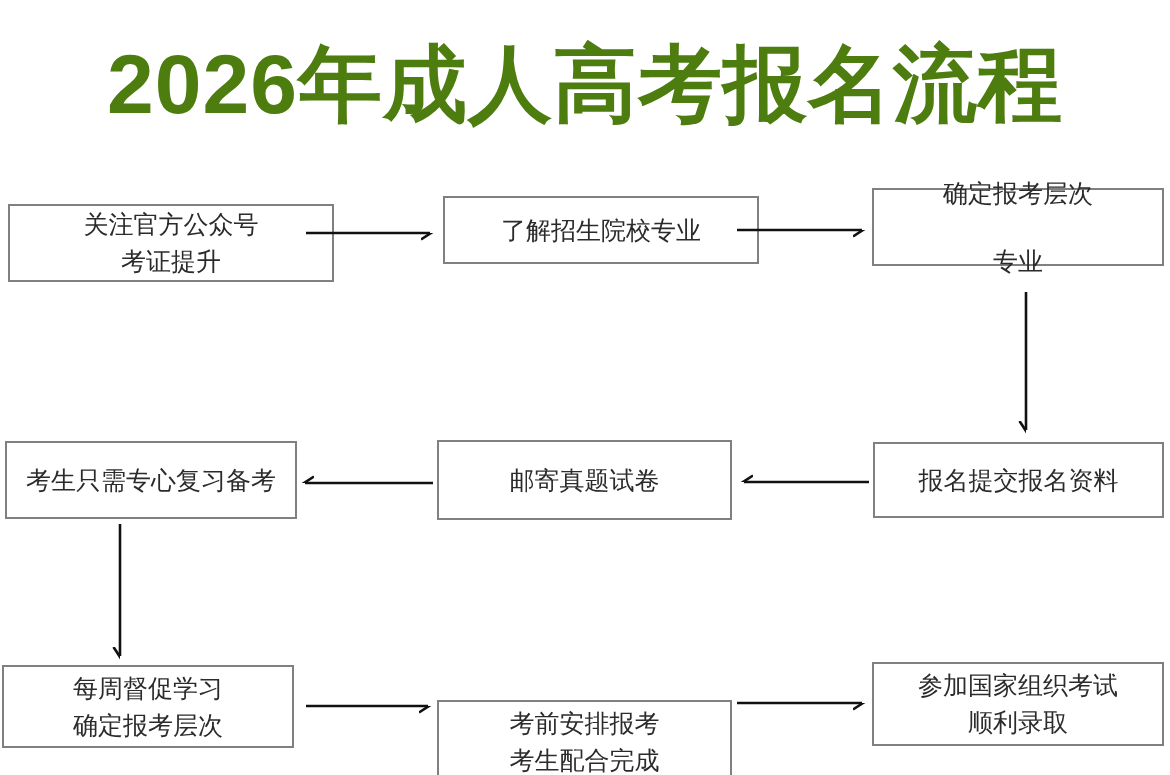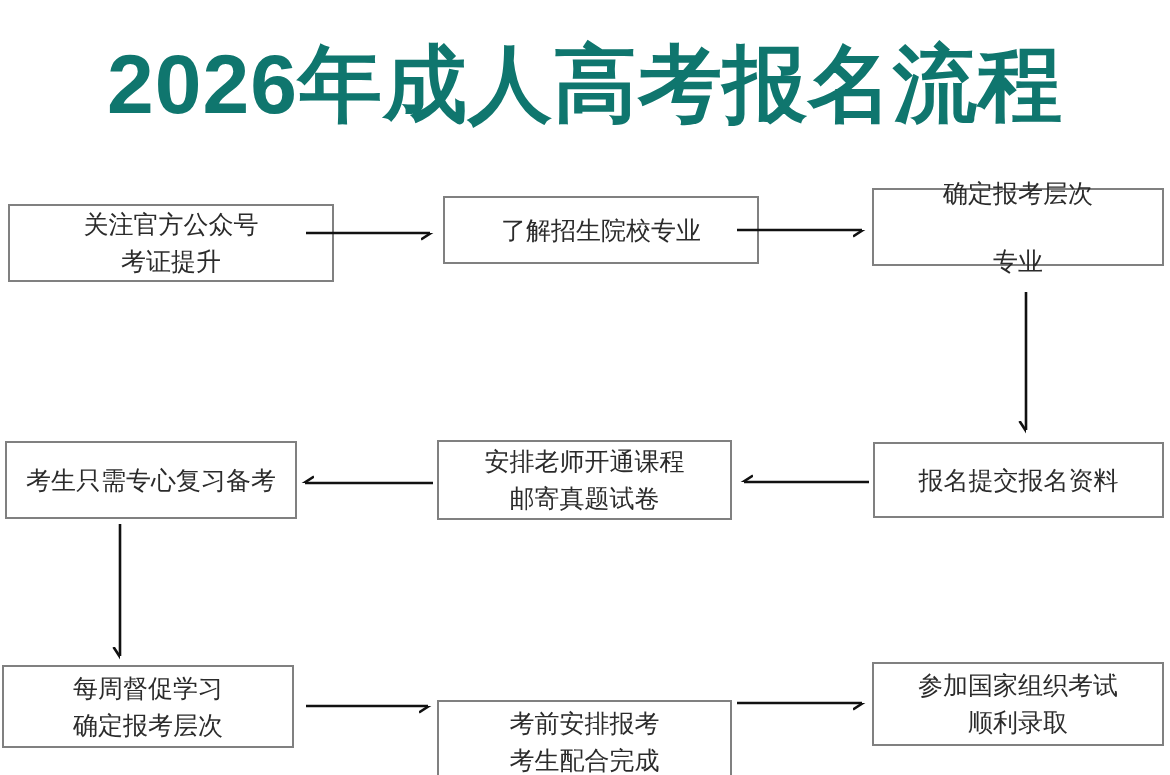--- a/index.html
+++ b/index.html
@@ -16,21 +16,21 @@
     overflow: hidden;
   }
   .title {
     position: absolute;
     left: 0;
     top: 38px;
     width: 1170px;
     text-align: center;
     font-size: 84px;
     font-weight: 900;
-    color: #0f766e;
+    color: #4d7c0f;
     letter-spacing: 1px;
     line-height: 1.1;
   }
   .node {
     position: absolute;
     box-sizing: border-box;
     border: 2px solid #808080;
     background: #ffffff;
     display: flex;
     flex-direction: column;
@@ -80,21 +80,20 @@
   </div>
   <div class="node n3">
     <div class="line">确定报考层次</div>
     <div class="line">专业</div>
   </div>
 
   <div class="node n4">
     <div class="line">报名提交报名资料</div>
   </div>
   <div class="node n5">
-    <div class="line">安排老师开通课程</div>
     <div class="line">邮寄真题试卷</div>
   </div>
   <div class="node n6">
     <div class="line">考生只需专心复习备考</div>
   </div>
 
   <div class="node n7">
     <div class="line">每周督促学习</div>
     <div class="line">确定报考层次</div>
   </div>

